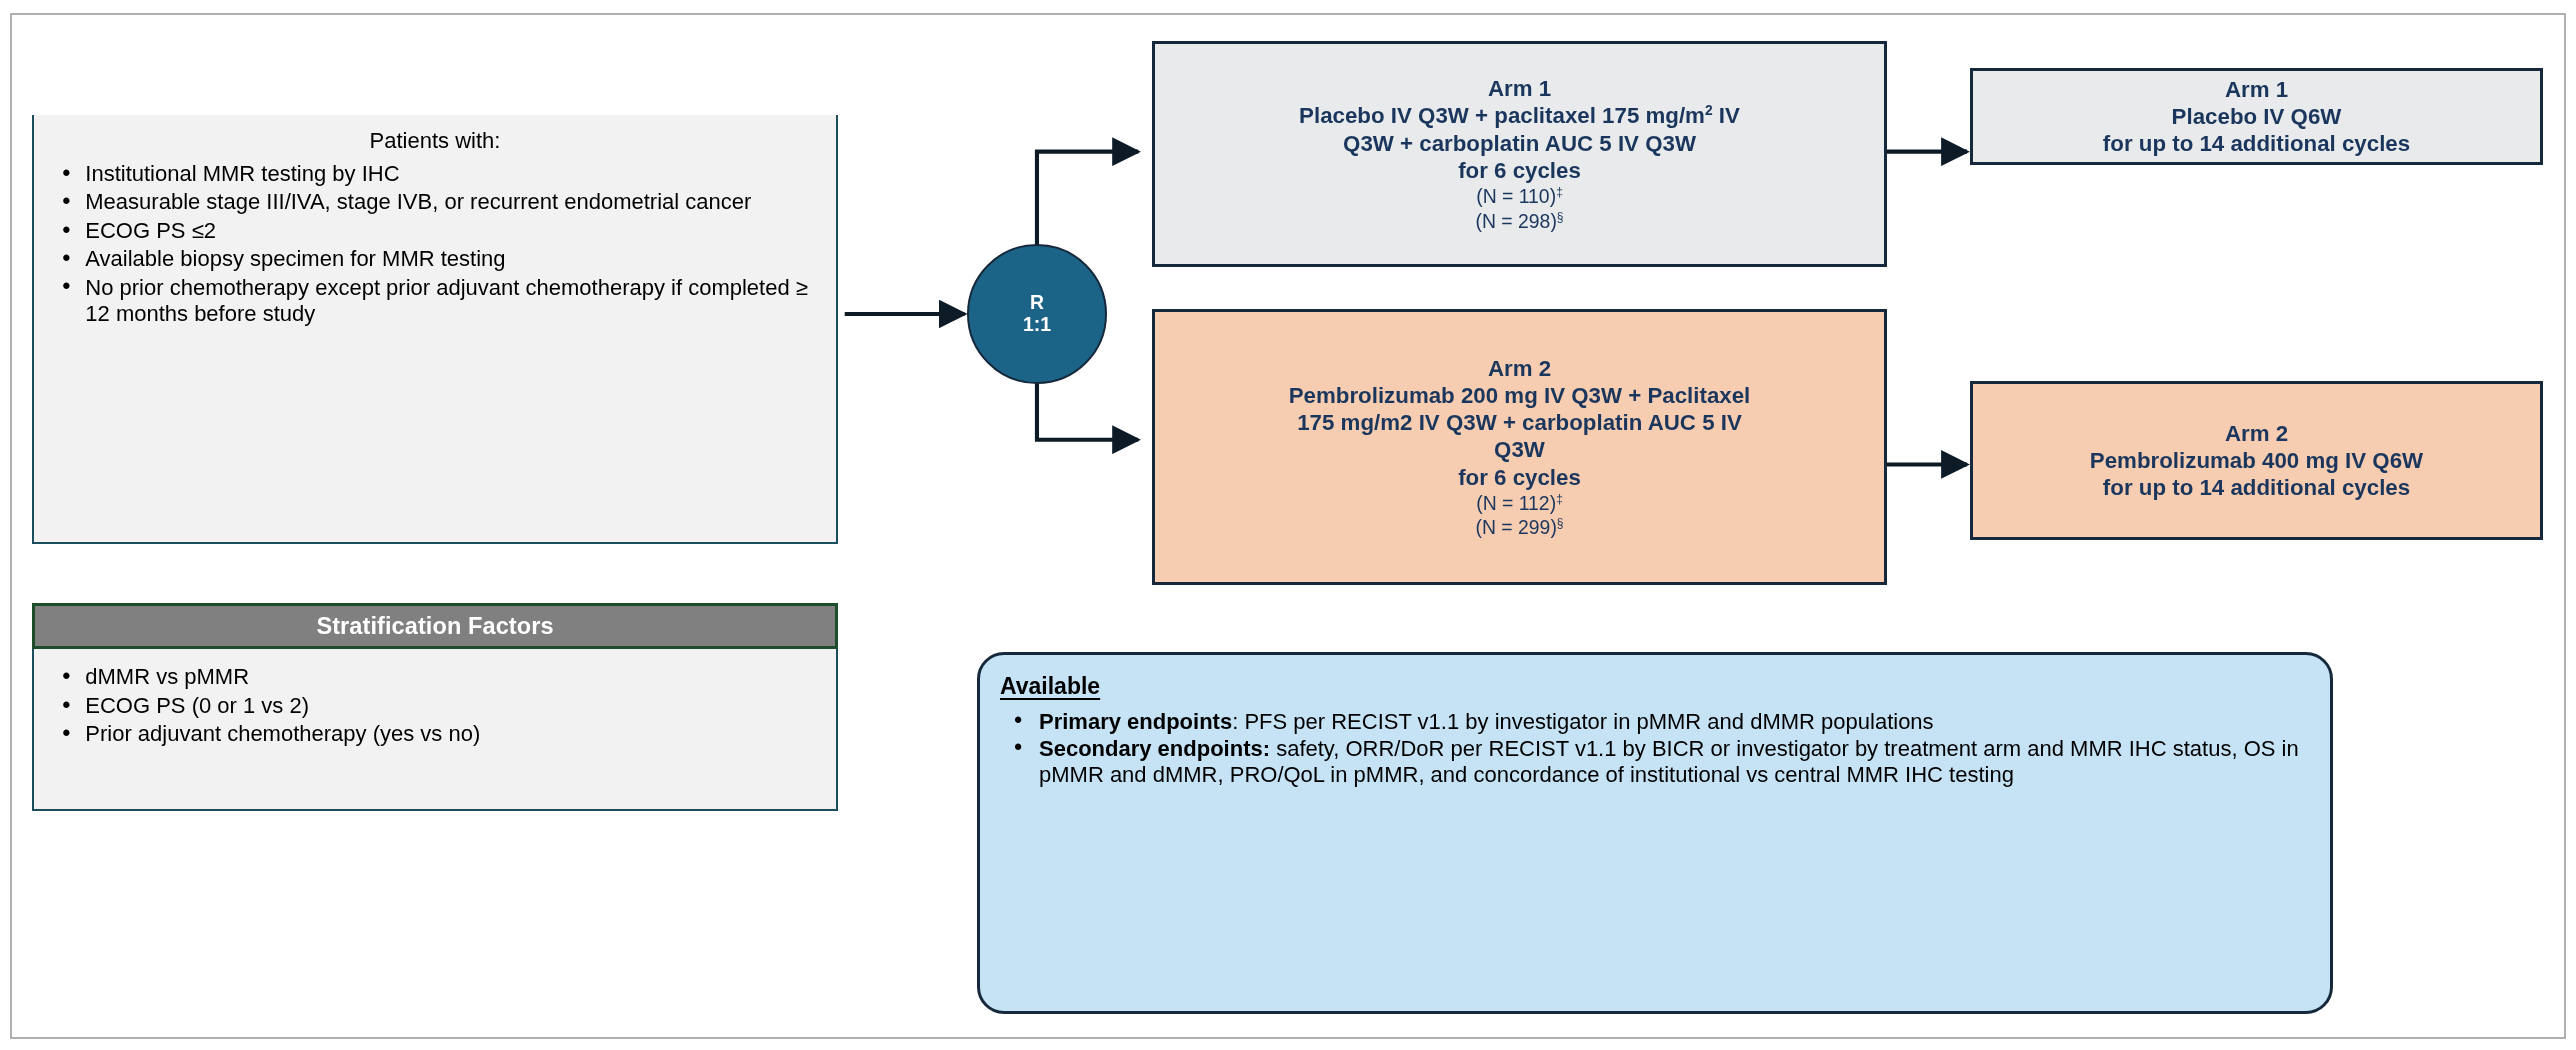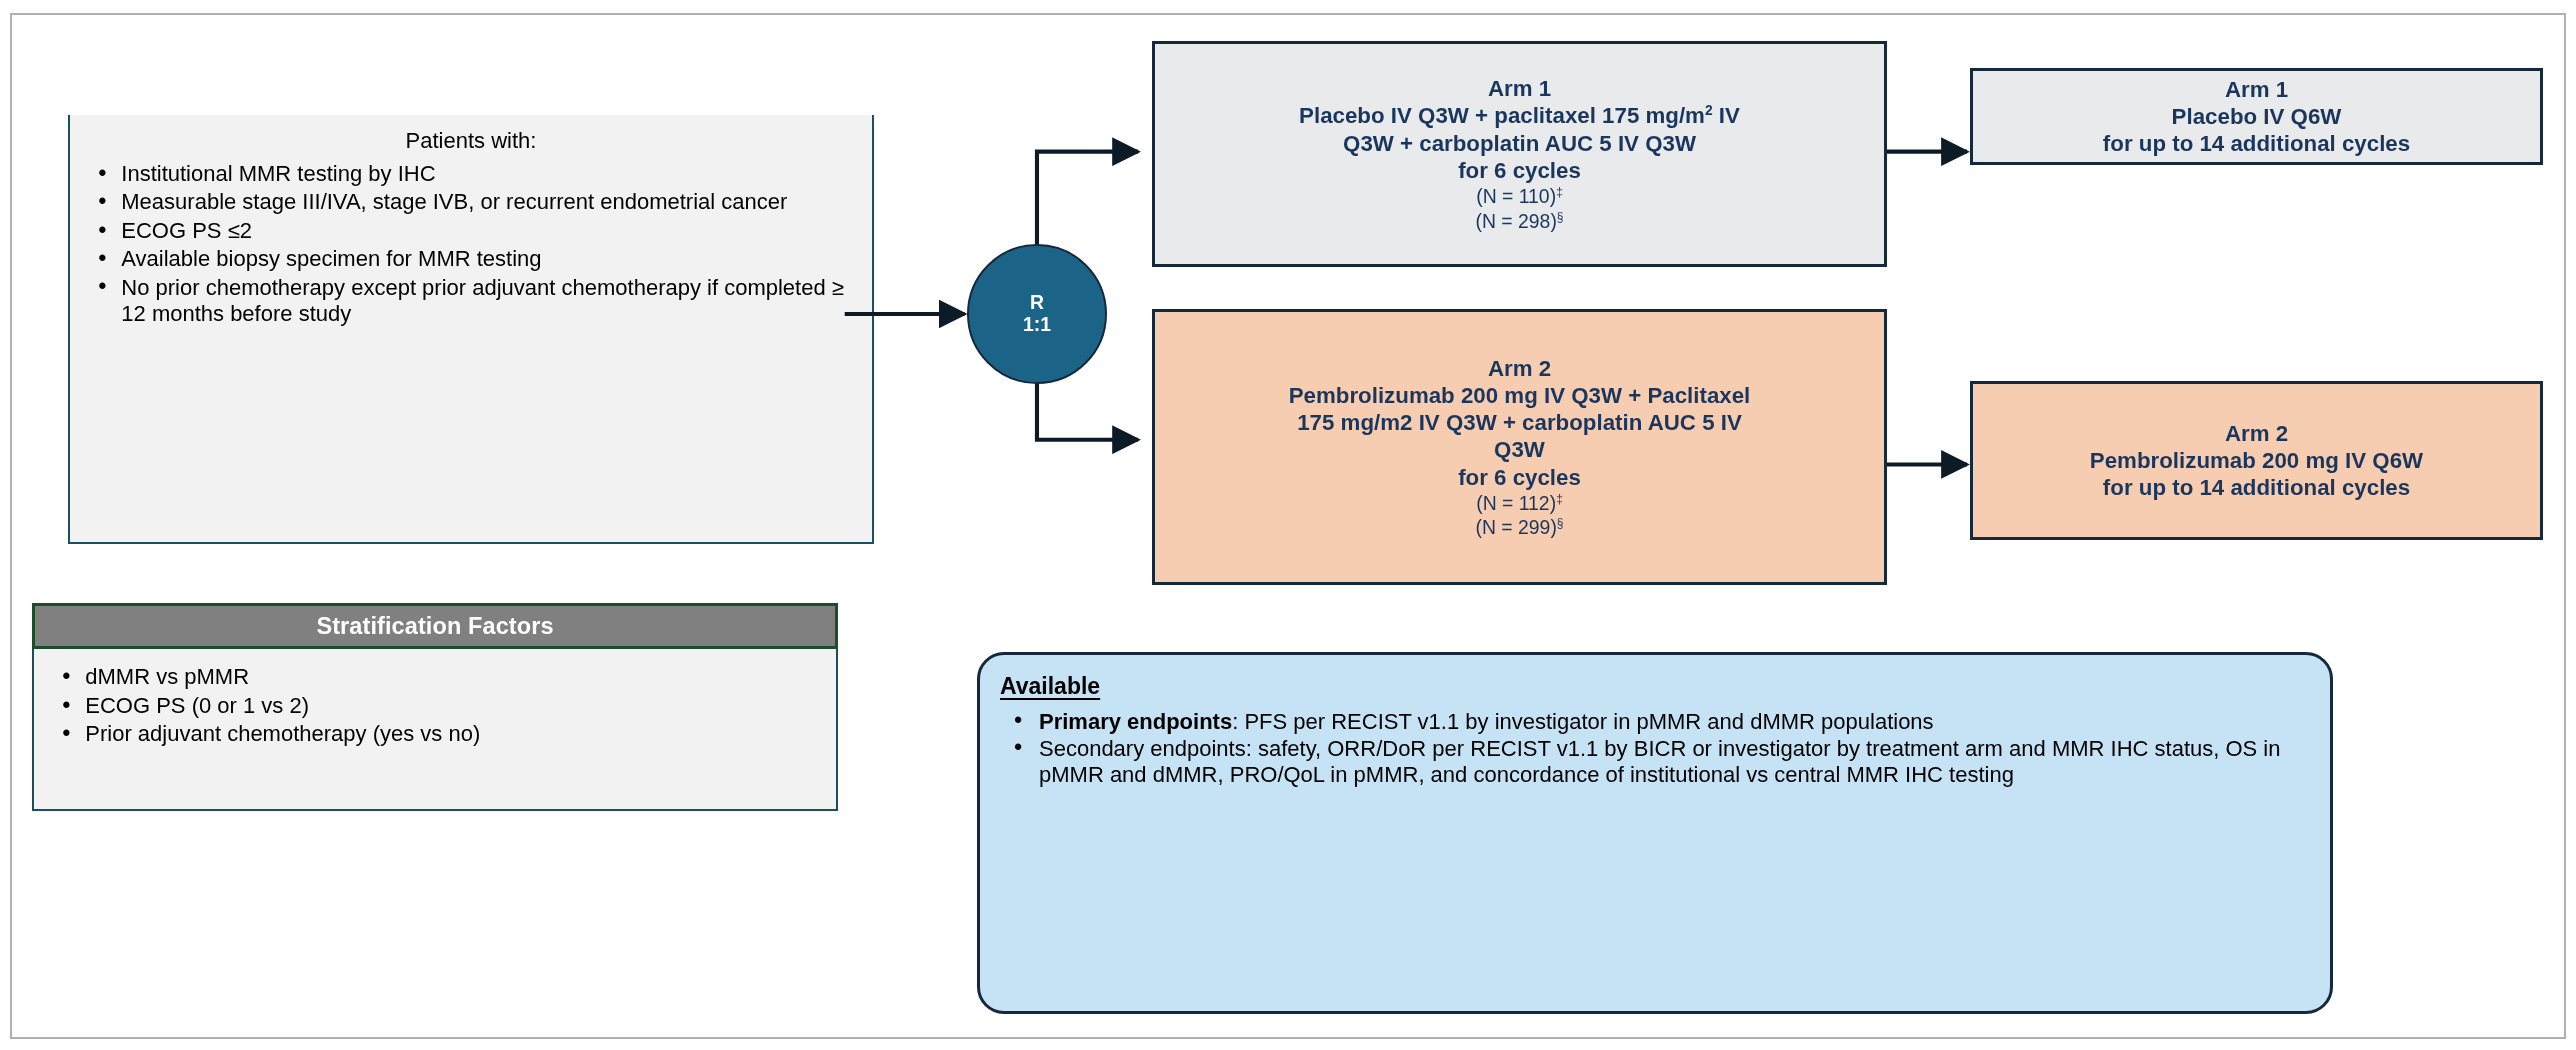--- a/index.html
+++ b/index.html
@@ -153,21 +153,21 @@
   }
 </style>
 </head>
 <body>
 
 <div id="page">
 
   <div class="page-frame"></div>
 
 
-  <div class="box panel-body" style="left:32px; top:115px; width:806px; height:429px; font-size:22px; padding:13px 15.3px 0 15.3px;margin-left:36px;">
+  <div class="box panel-body" style="left:32px; top:115px; width:806px; height:429px; font-size:22px; padding:13px 15.3px 0 15.3px;">
 
     <div class="centered-line" style="margin-bottom:7px;">Patients with:</div>
 
     <ul class="bullets">
       <li>Institutional MMR testing by IHC</li>
       <li>Measurable stage III/IVA, stage IVB, or recurrent endometrial cancer</li>
       <li>ECOG PS ≤2</li>
       <li>Available biopsy specimen for MMR testing</li>
       <li>No prior chemotherapy except prior adjuvant chemotherapy if completed ≥ 12 months before study</li>
     </ul>
@@ -239,32 +239,32 @@
   </div>
 
   <div class="arm-box arm-grey" style="left:1970px; top:68px; width:573px; height:97px; font-size:22.3px; padding:3.5px 9.4px;">
     <div>Arm 1</div>
     <div>Placebo IV Q6W</div>
     <div>for up to 14 additional cycles</div>
   </div>
 
   <div class="arm-box arm-peach" style="left:1970px; top:381px; width:573px; height:159px; font-size:22.3px; padding:3.5px 9.4px;">
     <div>Arm 2</div>
-    <div>Pembrolizumab 200 mg IV Q6W</div>
+    <div>Pembrolizumab 400 mg IV Q6W</div>
     <div>for up to 14 additional cycles</div>
   </div>
 
   <div class="endpoints-box" style="left:977px; top:652px; width:1356px; height:362px; font-size:22px; padding:17.6px 20px 0 20px;">
 
     <div class="endpoints-title" style="font-size:23px; margin-bottom:9.4px;">Available</div>
 
     <ul class="bullets">
       <li>
         <span style="font-weight:bold;">Primary endpoints</span><span>: </span><span>PFS per RECIST v1.1 by investigator in pMMR and dMMR populations</span>
       </li>
       <li>
-        <span style="font-weight:normal;">Secondary endpoints:</span><span> </span><span>safety, ORR/DoR per RECIST v1.1 by BICR or investigator by treatment arm and MMR IHC status, OS in pMMR and dMMR, PRO/QoL in pMMR, and concordance of institutional vs central MMR IHC testing</span>
+        <span style="font-weight:bold;">Secondary endpoints:</span><span> </span><span>safety, ORR/DoR per RECIST v1.1 by BICR or investigator by treatment arm and MMR IHC status, OS in pMMR and dMMR, PRO/QoL in pMMR, and concordance of institutional vs central MMR IHC testing</span>
       </li>
     </ul>
   </div>
 
 </div>
 
 
 </body></html>

